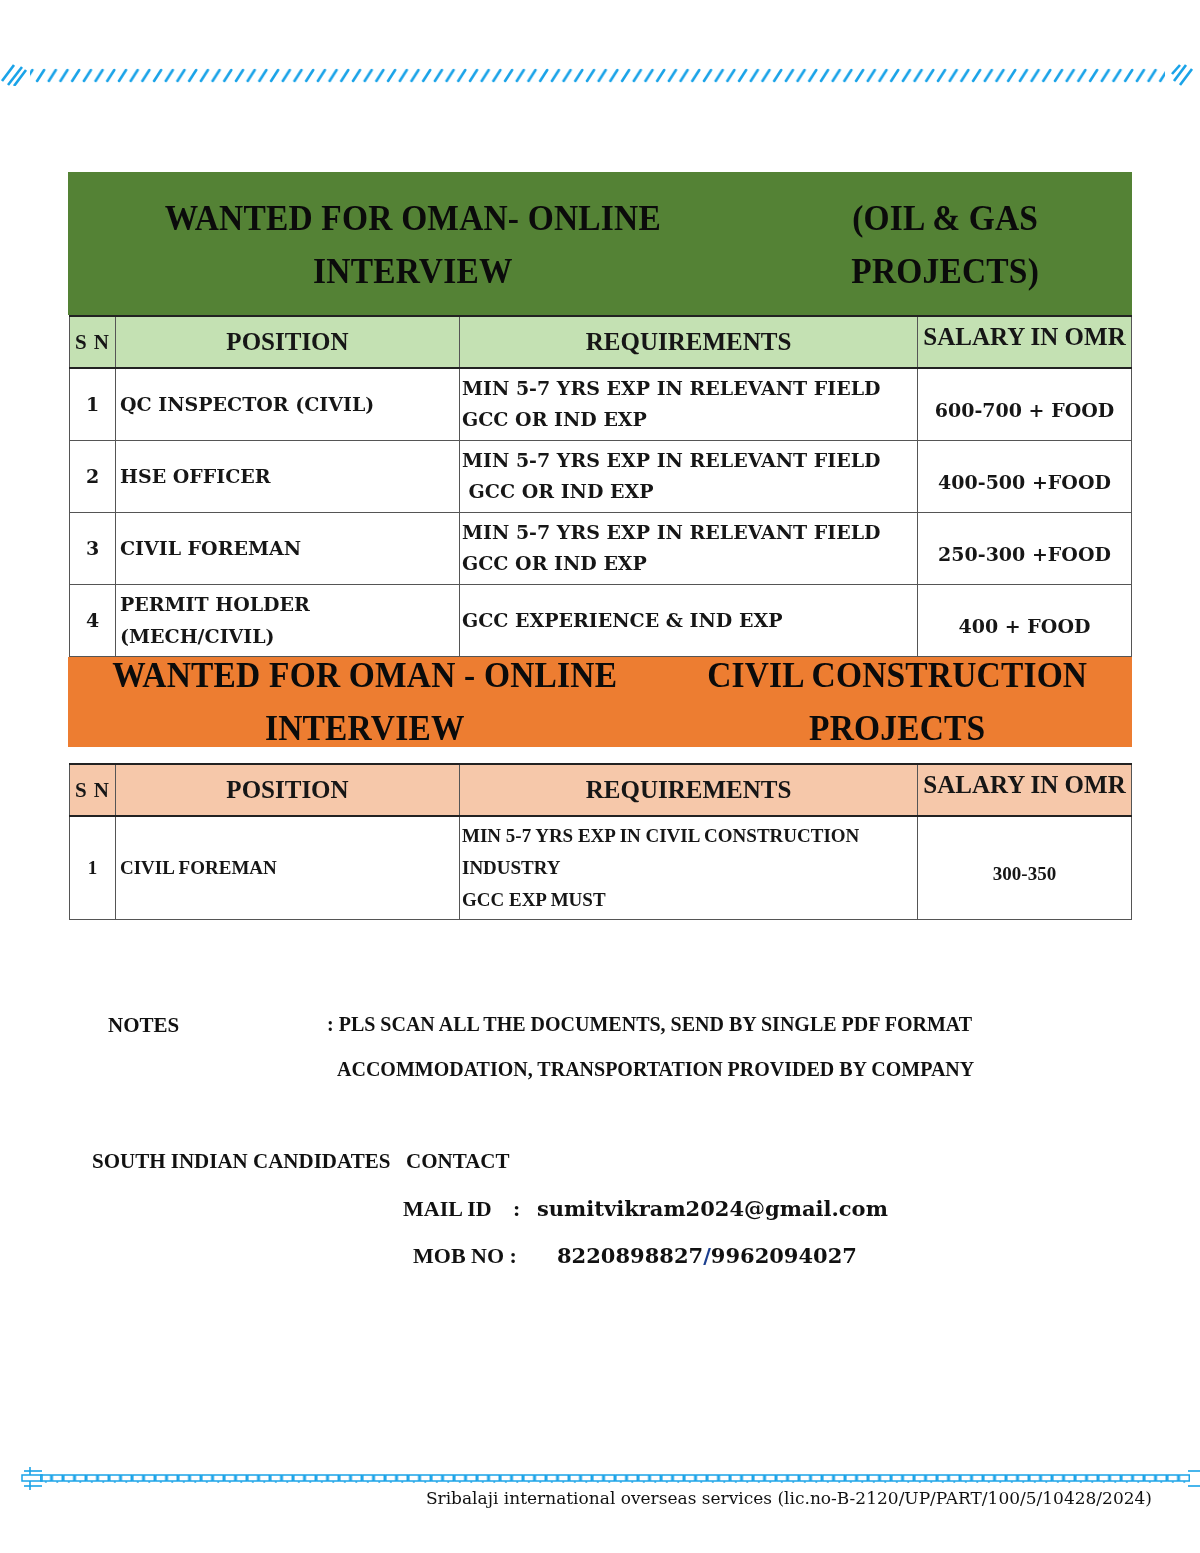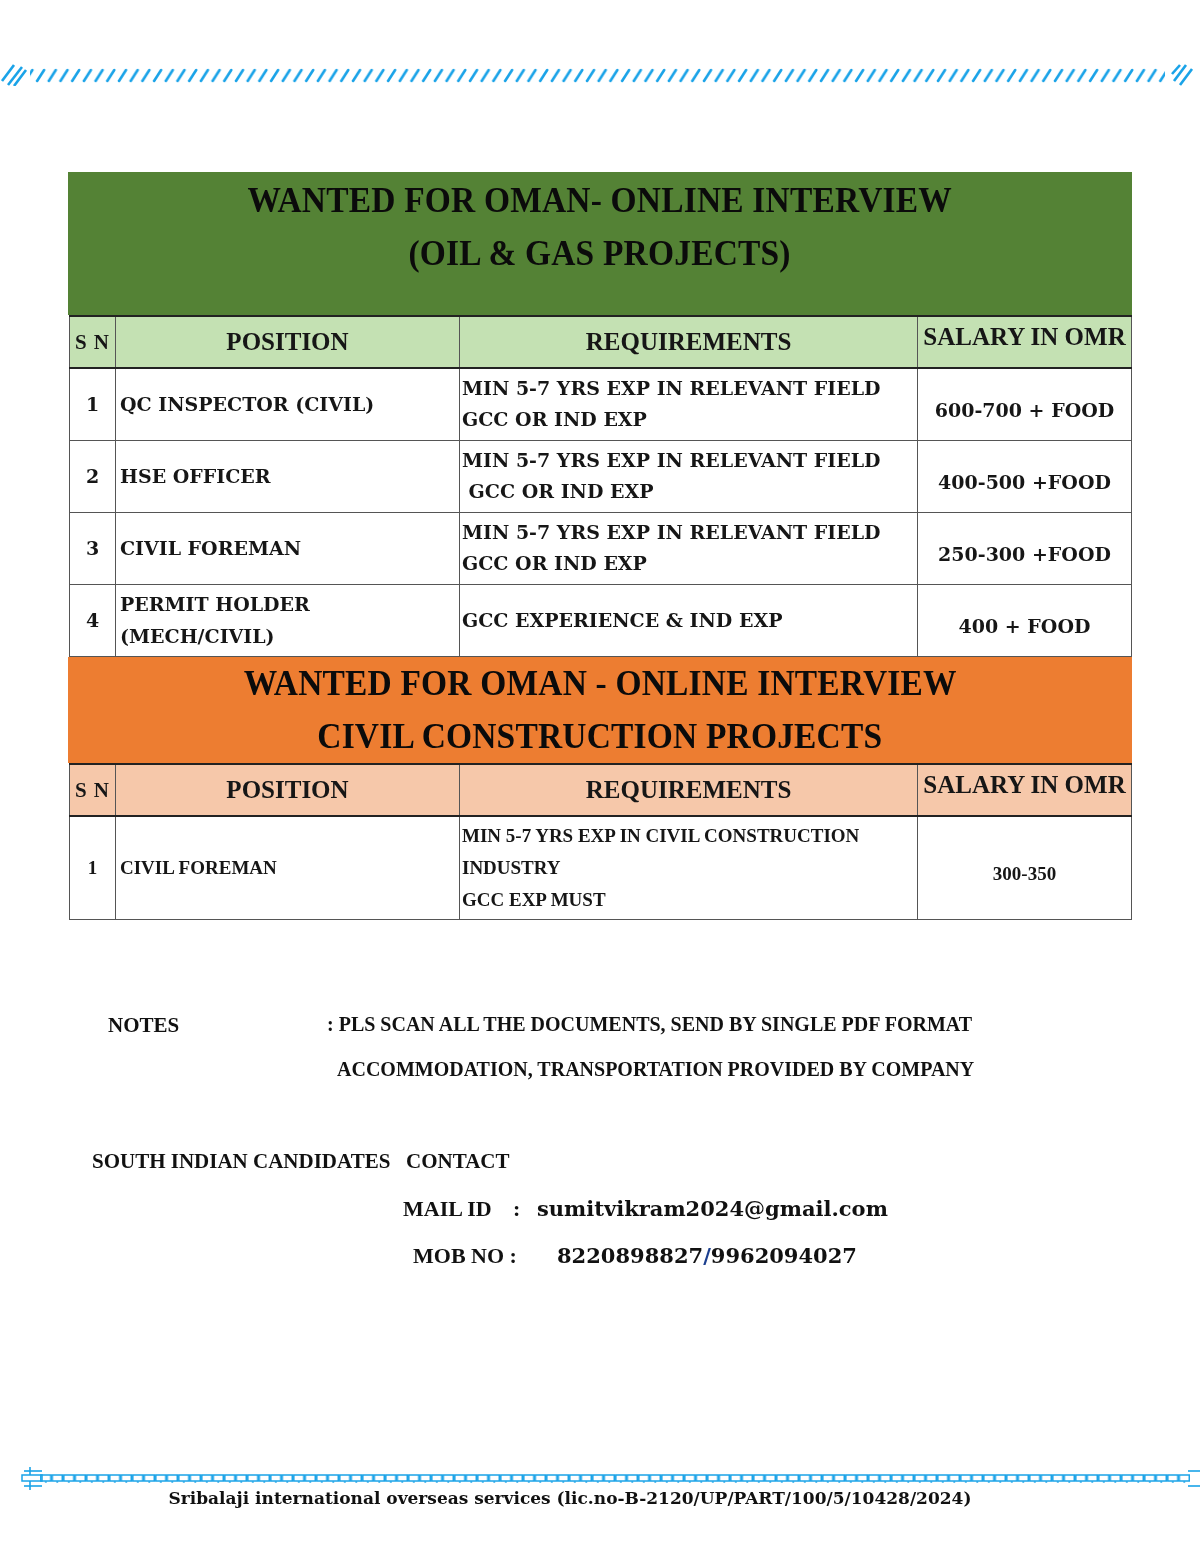--- a/index.html
+++ b/index.html
@@ -8,26 +8,26 @@
 
   .top-border {
     position: absolute; left: 0; top: 64px; width: 1200px; height: 22px;
   }
   .bottom-border {
     position: absolute; left: 0; top: 1466px; width: 1200px; height: 26px;
   }
 
   .banner {
     position: absolute; left: 68px; width: 1064px;
-    display: flex; flex-direction: column; align-items: center; justify-content: center;
+    display: flex; align-items: center; justify-content: center;
     font-family: "Liberation Serif", "DejaVu Serif", serif;
     font-weight: bold; color: #0b0b0b; text-align: center;
   }
   .banner-green { top: 172px; height: 143px; justify-content: flex-start; padding-top: 2px; }
-  .banner-orange { top: 657px; height: 106px; }
+  .banner-orange { top: 657px; height: 90px; }
   .banner .line { font-size: 36px; line-height: 53px; letter-spacing: 0.2px; transform: scaleX(0.93); }
 
   table.grid {
     position: absolute; left: 69px; width: 1062px;
     border-collapse: collapse; table-layout: fixed;
     font-family: "DejaVu Serif", "Liberation Serif", serif;
   }
   table.grid td, table.grid th {
     border: 1.5px solid #555;
     font-weight: bold;
@@ -62,22 +62,22 @@
   .notes {
     position: absolute; font-family: "Liberation Serif", "DejaVu Serif", serif;
     font-weight: bold; font-size: 21px; color: #111;
   }
   .contact { position: absolute; font-family: "Liberation Serif", "DejaVu Serif", serif;
     font-weight: bold; font-size: 22px; color: #111; }
   .contact .val { font-family: "DejaVu Serif", serif; font-size: 21px; }
   .slash-blue { color: #1b3f8f; }
 
   .footer-text {
-    position: absolute; left: 0; width: 1140px; top: 1488px; text-align: center;
-    font-family: "DejaVu Serif", "Liberation Serif", serif; font-weight: bold; font-size: 17px; color: #111;
+    position: absolute; left: 12px; width: 1140px; top: 1488px; text-align: right;
+    font-family: "DejaVu Serif", "Liberation Serif", serif; font-weight: normal; font-size: 17px; color: #111;
   }
 </style>
 </head>
 <body>
 
 <svg class="top-border" viewBox="0 0 1200 22" preserveAspectRatio="none">
   <defs>
     <pattern id="hatch" x="0" y="0" width="11.7" height="22" patternUnits="userSpaceOnUse">
       <line x1="2" y1="17" x2="9" y2="6" stroke="#1aa3e8" stroke-width="2.6" stroke-linecap="round"></line>
     </pattern>

